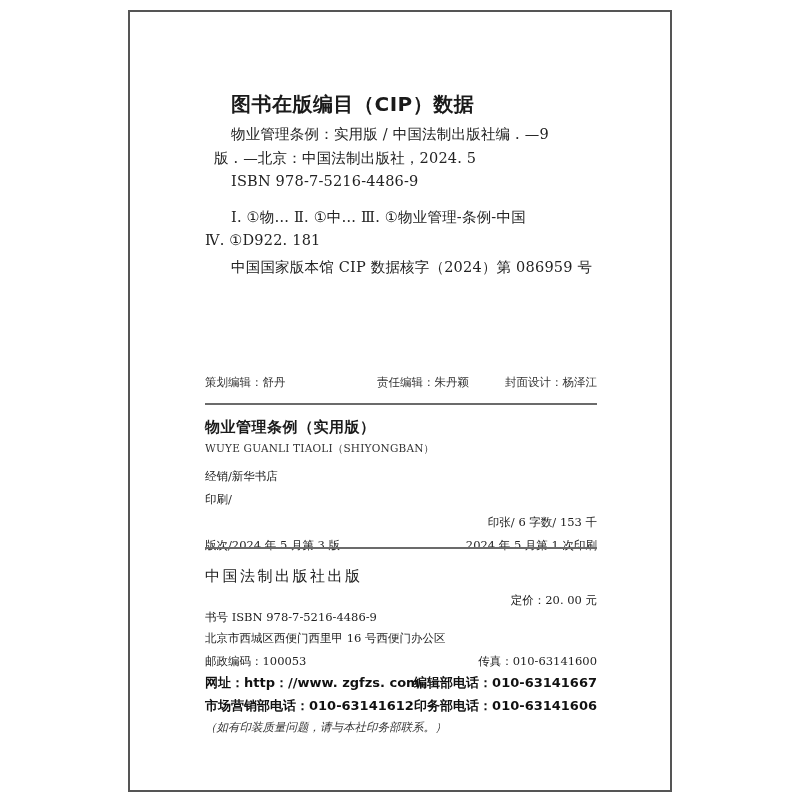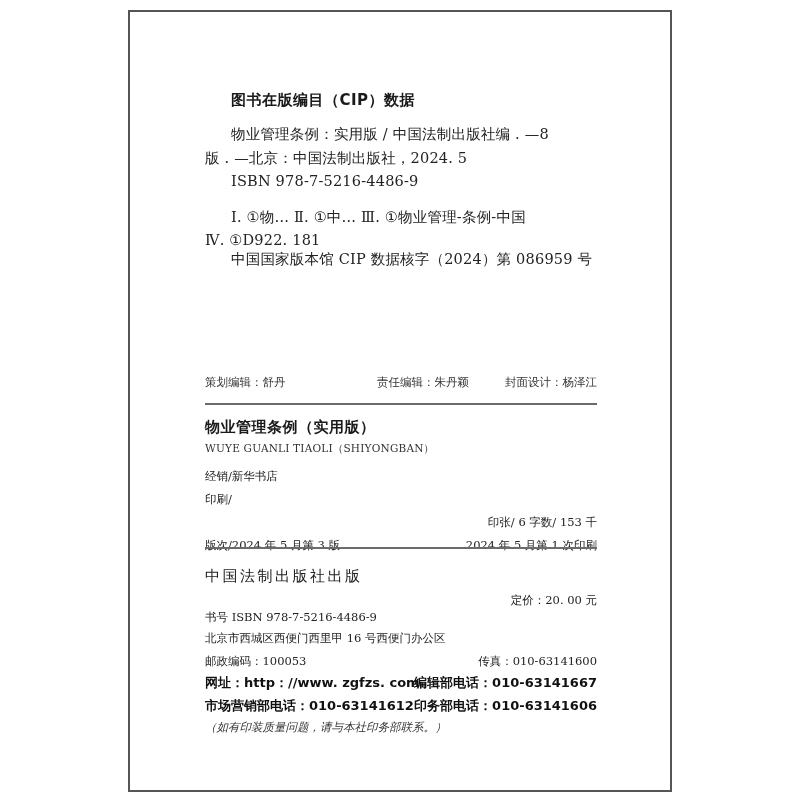--- a/index.html
+++ b/index.html
@@ -26,21 +26,21 @@
     }
     .abs {
       position: absolute;
       white-space: nowrap;
     }
     .cip-title {
       left: 101px;
       top: 79px;
       font-family: "DejaVu Sans", "Liberation Sans", sans-serif;
       font-weight: bold;
-      font-size: 15px;
+      font-size: 20px;
       letter-spacing: 0.5px;
     }
     .cip-line {
       font-size: 14.5px;
       letter-spacing: 0.2px;
       color: #222;
     }
     .credits {
       font-size: 11.5px;
       color: #333;
@@ -93,28 +93,28 @@
     }
     .right { text-align: right; }
   </style>
 </head>
 <body>
 
 <div class="page">
 
   <div class="abs cip-title">图书在版编目（CIP）数据</div>
 
-  <div class="abs cip-line" style="left:101px; top:113px;">物业管理条例：实用版 / 中国法制出版社编 . —8</div>
-  <div class="abs cip-line" style="left:75px; top:137px;">版 . —北京：中国法制出版社，2024. 5</div>
+  <div class="abs cip-line" style="left:101px; top:113px;">物业管理条例：实用版 / 中国法制出版社编 . —9</div>
+  <div class="abs cip-line" style="left:84px; top:137px;">版 . —北京：中国法制出版社，2024. 5</div>
   <div class="abs cip-line" style="left:101px; top:161px;">ISBN 978-7-5216-4486-9</div>
 
   <div class="abs cip-line" style="left:101px; top:196px;">Ⅰ. ①物…  Ⅱ. ①中…  Ⅲ. ①物业管理-条例-中国</div>
   <div class="abs cip-line" style="left:75px; top:220px;">Ⅳ. ①D922. 181</div>
 
-  <div class="abs cip-line" style="left:101px; top:238px;text-align:right;">中国国家版本馆 CIP 数据核字（2024）第 086959 号</div>
+  <div class="abs cip-line" style="left:101px; top:246px;text-align:right;">中国国家版本馆 CIP 数据核字（2024）第 086959 号</div>
 
   <div class="abs credits" style="left:75px; top:363px;">策划编辑：舒丹</div>
   <div class="abs credits" style="left:247px; top:363px;">责任编辑：朱丹颖</div>
   <div class="abs credits" style="left:372px; top:363px; width:95px; text-align:right;">封面设计：杨泽江</div>
 
   <div class="rule" style="top:391px;"></div>
 
   <div class="abs book-pinyin">WUYE GUANLI TIAOLI（SHIYONGBAN）</div>
   <div class="abs book-title">物业管理条例（实用版）</div>
 

